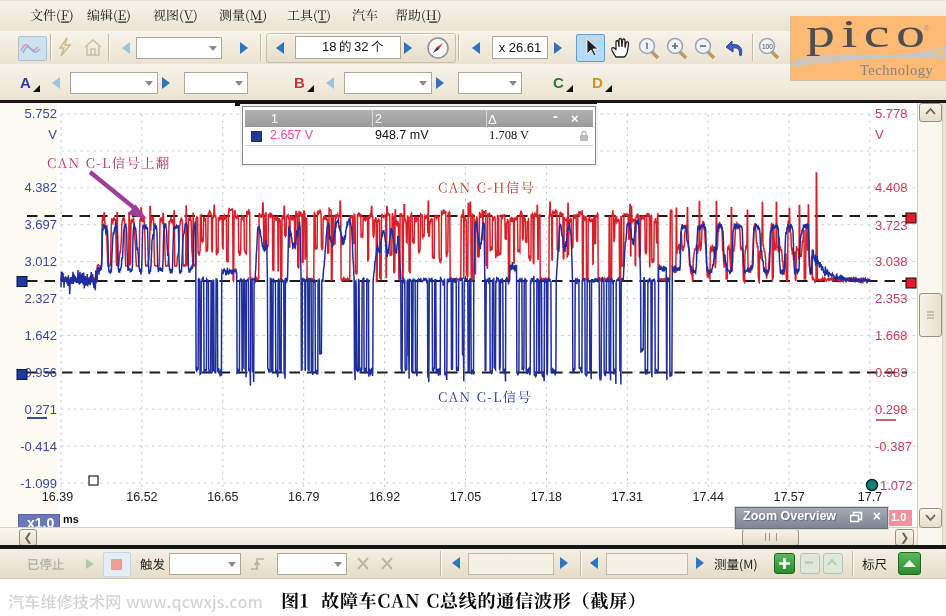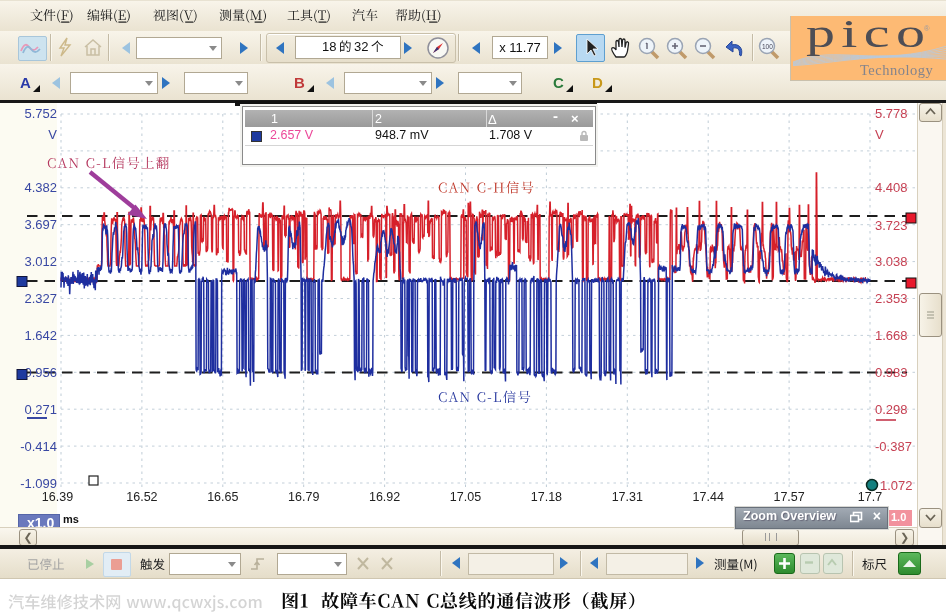--- a/index.html
+++ b/index.html
@@ -59,21 +59,21 @@
 <path transform="translate(76,15)" fill="#111" d="M5.8 -6.8V1.0H6.7V-6.8ZM6.3 -10.5C5.1 -8.4 2.8 -6.6 0.4 -5.6C0.7 -5.4 1.0 -5.0 1.1 -4.7C3.1 -5.7 4.9 -7.1 6.3 -8.8C7.9 -6.9 9.6 -5.7 11.4 -4.7C11.6 -5.0 11.9 -5.4 12.1 -5.6C10.2 -6.5 8.4 -7.7 6.8 -9.6L7.2 -10.1Z"></path>
 </svg>
 <div class="tr" style="left:404px;top:42px;"></div>
 <svg class="abs" style="left:426px;top:36px" width="24" height="24">
       <circle cx="12" cy="12" r="10" fill="#f8f8f4" stroke="#8f8f9a" stroke-width="1.5"></circle>
       <path d="M7 17 L11 11 L17 7 L13 13 Z" fill="#d33"></path>
       <path d="M7 17 L13 13 L11 11Z" fill="#337"></path>
     </svg>
 <div class="sep" style="left:458px;top:34px;height:27px;"></div>
 <div class="tl" style="left:472px;top:42px;"></div>
-<div class="abs" style="left:492px;top:36px;width:54px;height:21px;background:#fff;border:1px solid #b1a893;text-align:center;font-size:13px;line-height:21px;color:#111;">x 11.77</div>
+<div class="abs" style="left:492px;top:36px;width:54px;height:21px;background:#fff;border:1px solid #b1a893;text-align:center;font-size:13px;line-height:21px;color:#111;">x 26.61</div>
 <div class="tr" style="left:554px;top:42px;"></div>
 <div class="abs" style="left:576px;top:34px;width:27px;height:26px;background:#b8d9f2;border:1px solid #5e9fd0;border-radius:2px;"><svg width="27" height="26">
         <path d="M10 4 L10 19 L14 15 L17 21 L19 20 L16 14 L21 14 Z" fill="#222" stroke="#fff" stroke-width="0.8"></path>
       </svg></div>
 <svg class="abs" style="left:608px;top:36px" width="26" height="24">
       <path d="M8 21 C5 17 3 13 4 12 C5 11 7 12 8 14 L8 6 C8 4 10 4 10.5 6 L11 11 L11 4 C11 2 13.5 2 13.5 4 L14 11 L14.5 4.5 C14.5 2.5 17 2.5 17 4.5 L17 11.5 L18 7 C18.5 5 21 5.5 20.5 8 L19.5 15 C19 18 17 21 16 21 Z" fill="#fff" stroke="#222" stroke-width="1.3"></path>
     </svg>
 <svg class="abs" style="left:636px;top:36px" width="26" height="24">
       <line x1="15" y1="15" x2="22" y2="22" stroke="#c09a6a" stroke-width="3.5"></line>
       <circle cx="11" cy="10" r="7.5" fill="#eef4fa" stroke="#9aa4b4" stroke-width="1.5"></circle>
@@ -235,21 +235,21 @@
         <span class="abs" style="left:243px;top:2px;font-size:13px;">Δ</span>
         <span class="abs" style="left:127px;top:0;width:1px;height:17px;background:#d8d8d8;"></span>
         <span class="abs" style="left:241px;top:0;width:1px;height:17px;background:#d8d8d8;"></span>
         <span class="abs" style="left:308px;top:-3px;font-size:15px;font-weight:bold;">-</span>
         <span class="abs" style="left:326px;top:1px;font-size:13px;font-weight:bold;">×</span>
       </div>
 <div class="abs" style="left:2px;top:20px;width:348px;height:18px;border-bottom:1px solid #d5d5d5;">
         <span class="abs" style="left:6px;top:4px;width:9px;height:9px;background:#1e3a9f;border:1px solid #333;"></span>
         <span class="abs" style="left:25px;top:1px;color:#ec4899;text-align:center;">2.657 V</span>
         <span class="abs" style="left:130px;top:1px;color:#111;">948.7 mV</span>
-        <span class="abs" style="left:244px;top:1px;color:#111;">1.708 V</span>
+        <span class="abs" style="left:244px;top:1px;color:#111;font-family:Liberation Serif, serif;">1.708 V</span>
         <span class="abs" style="left:334px;top:3px;"><svg width="10" height="12">
             <rect x="1" y="5" width="8" height="6" rx="1" fill="#b9b9b9"></rect>
             <path d="M3 5 V3.5 A2 2 0 0 1 7 3.5 V5" stroke="#b9b9b9" stroke-width="1.4" fill="none"></path>
           </svg></span>
       </div>
 </div>
 <div class="abs" style="left:18px;top:514px;width:40px;height:13px;background:#6a79bd;border:1px solid #5565a8;">
       <span style="position:absolute;left:8px;top:0px;color:#fff;font-size:14px;font-weight:bold;">x1.0</span>
     </div>
 <div class="abs" style="left:63px;top:513px;color:#111;font-size:11px;font-weight:bold;">ms</div>

